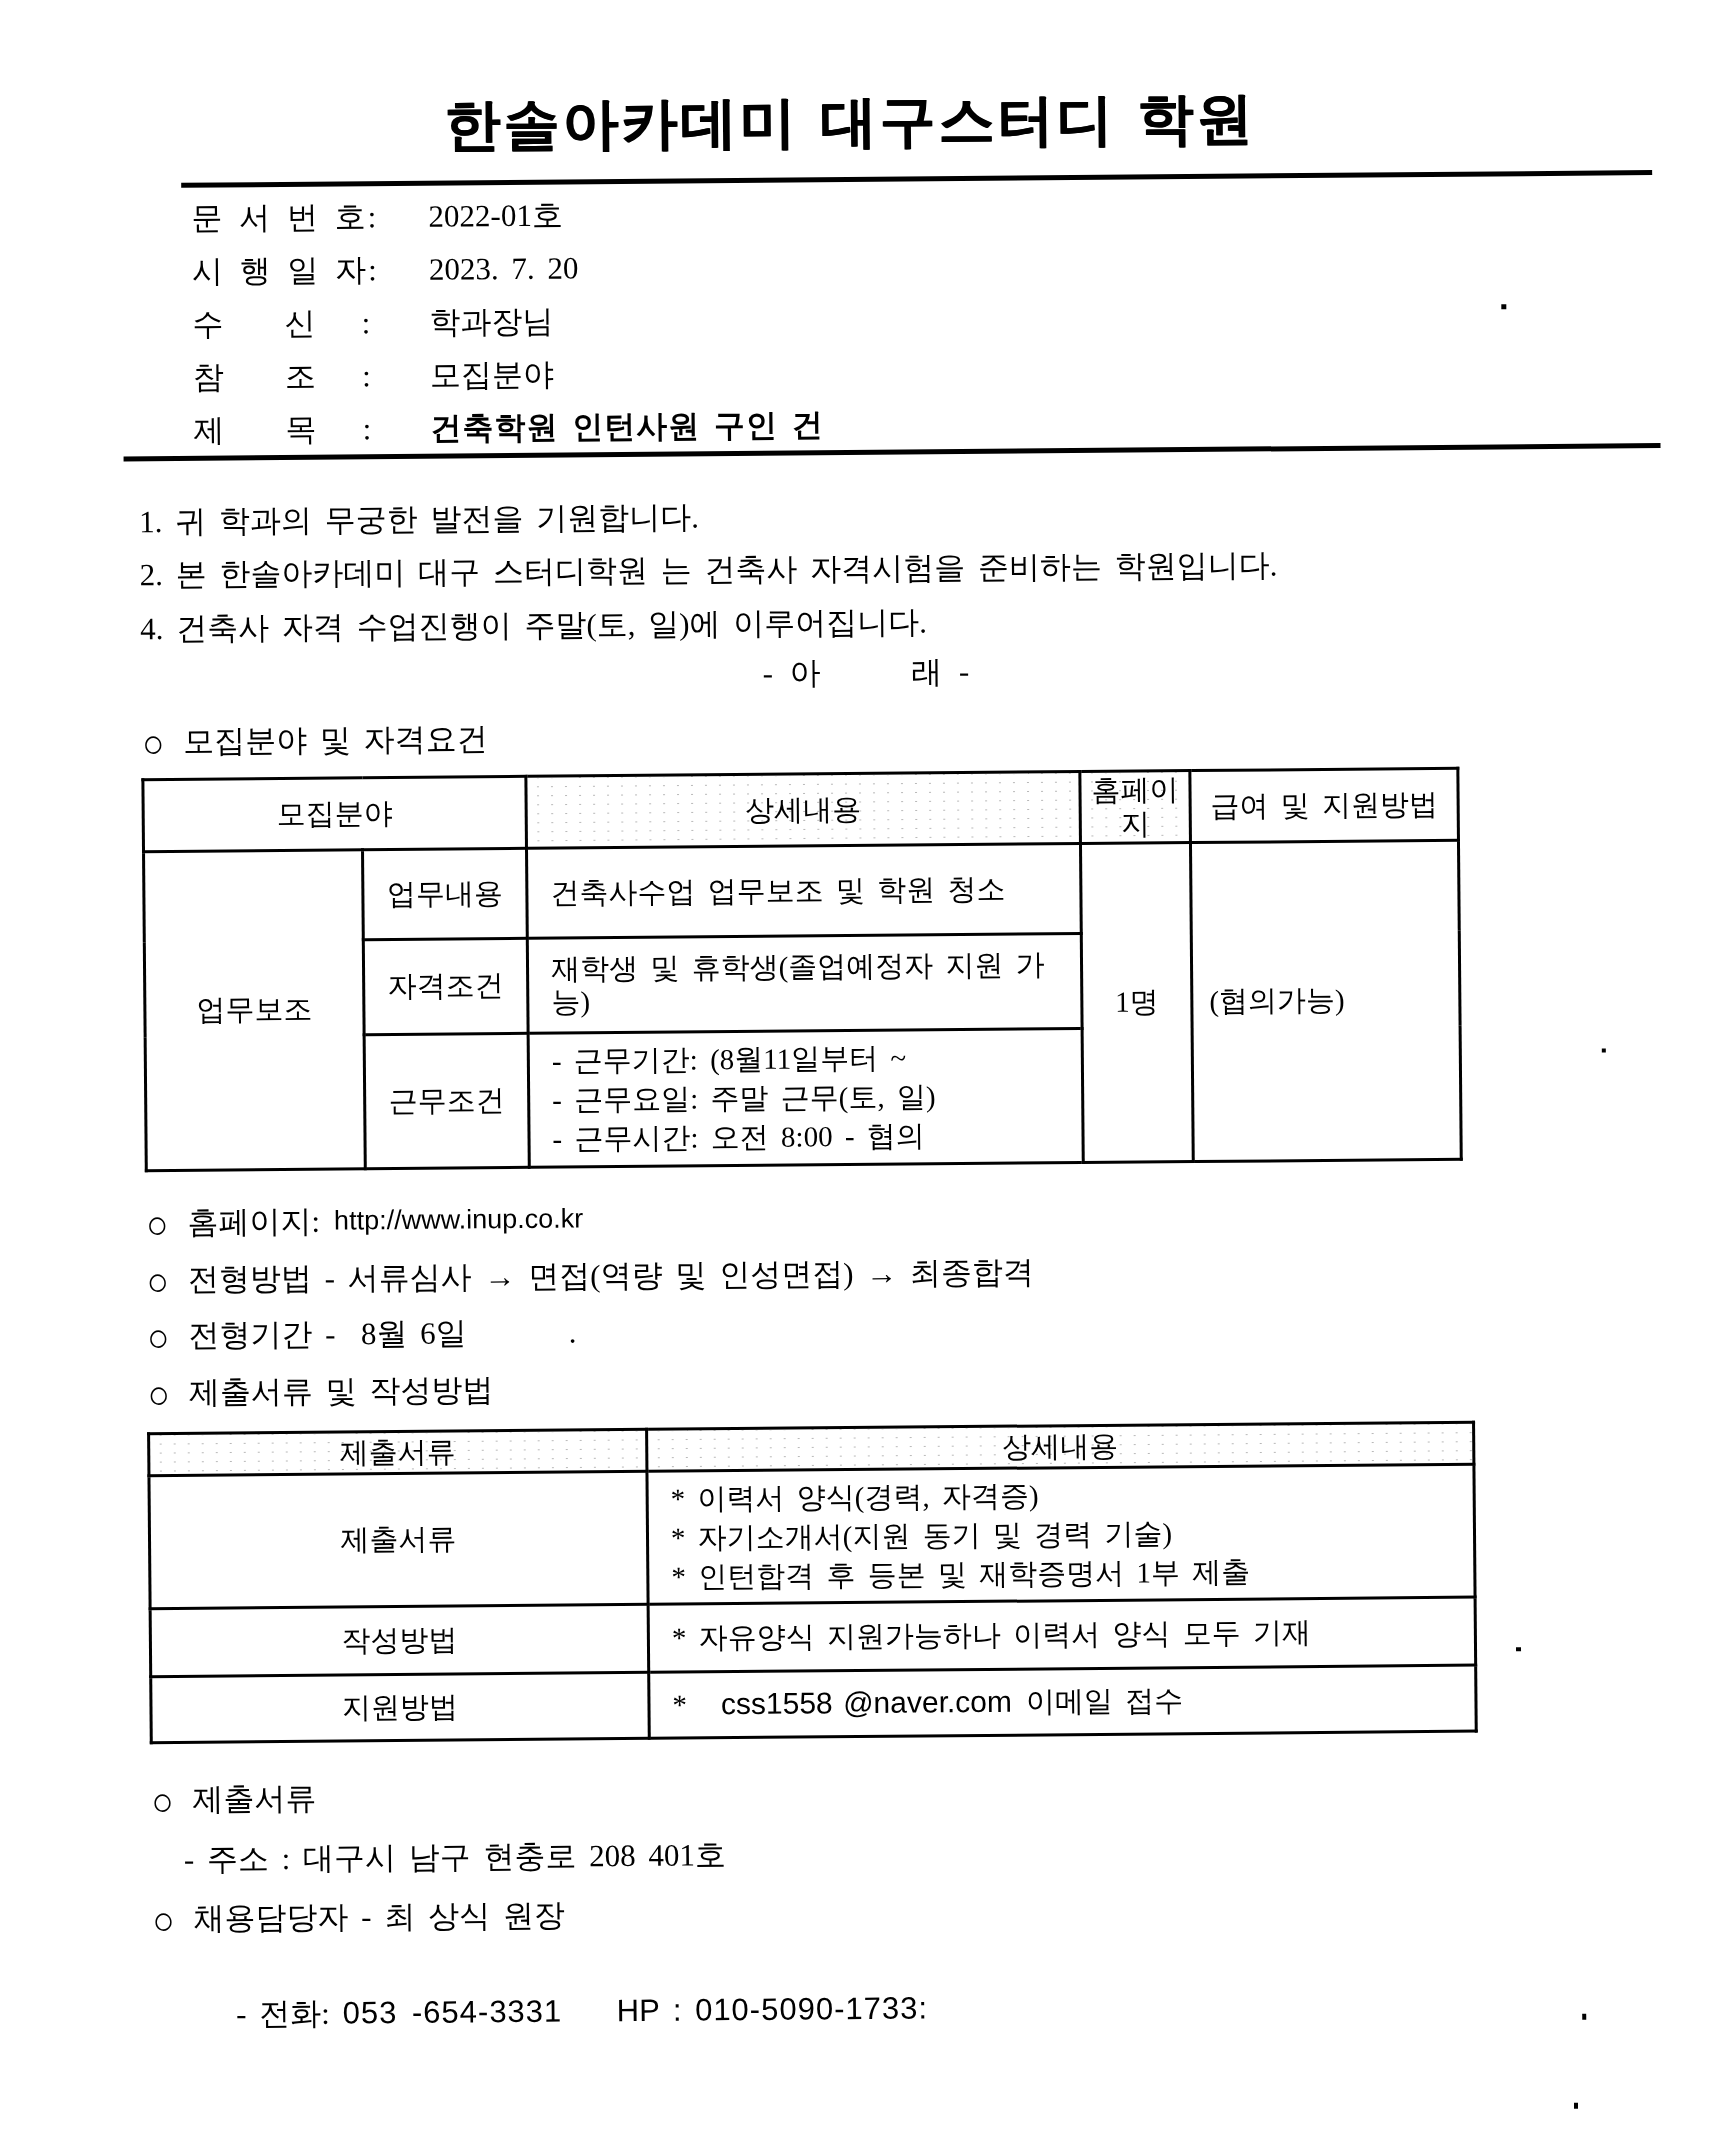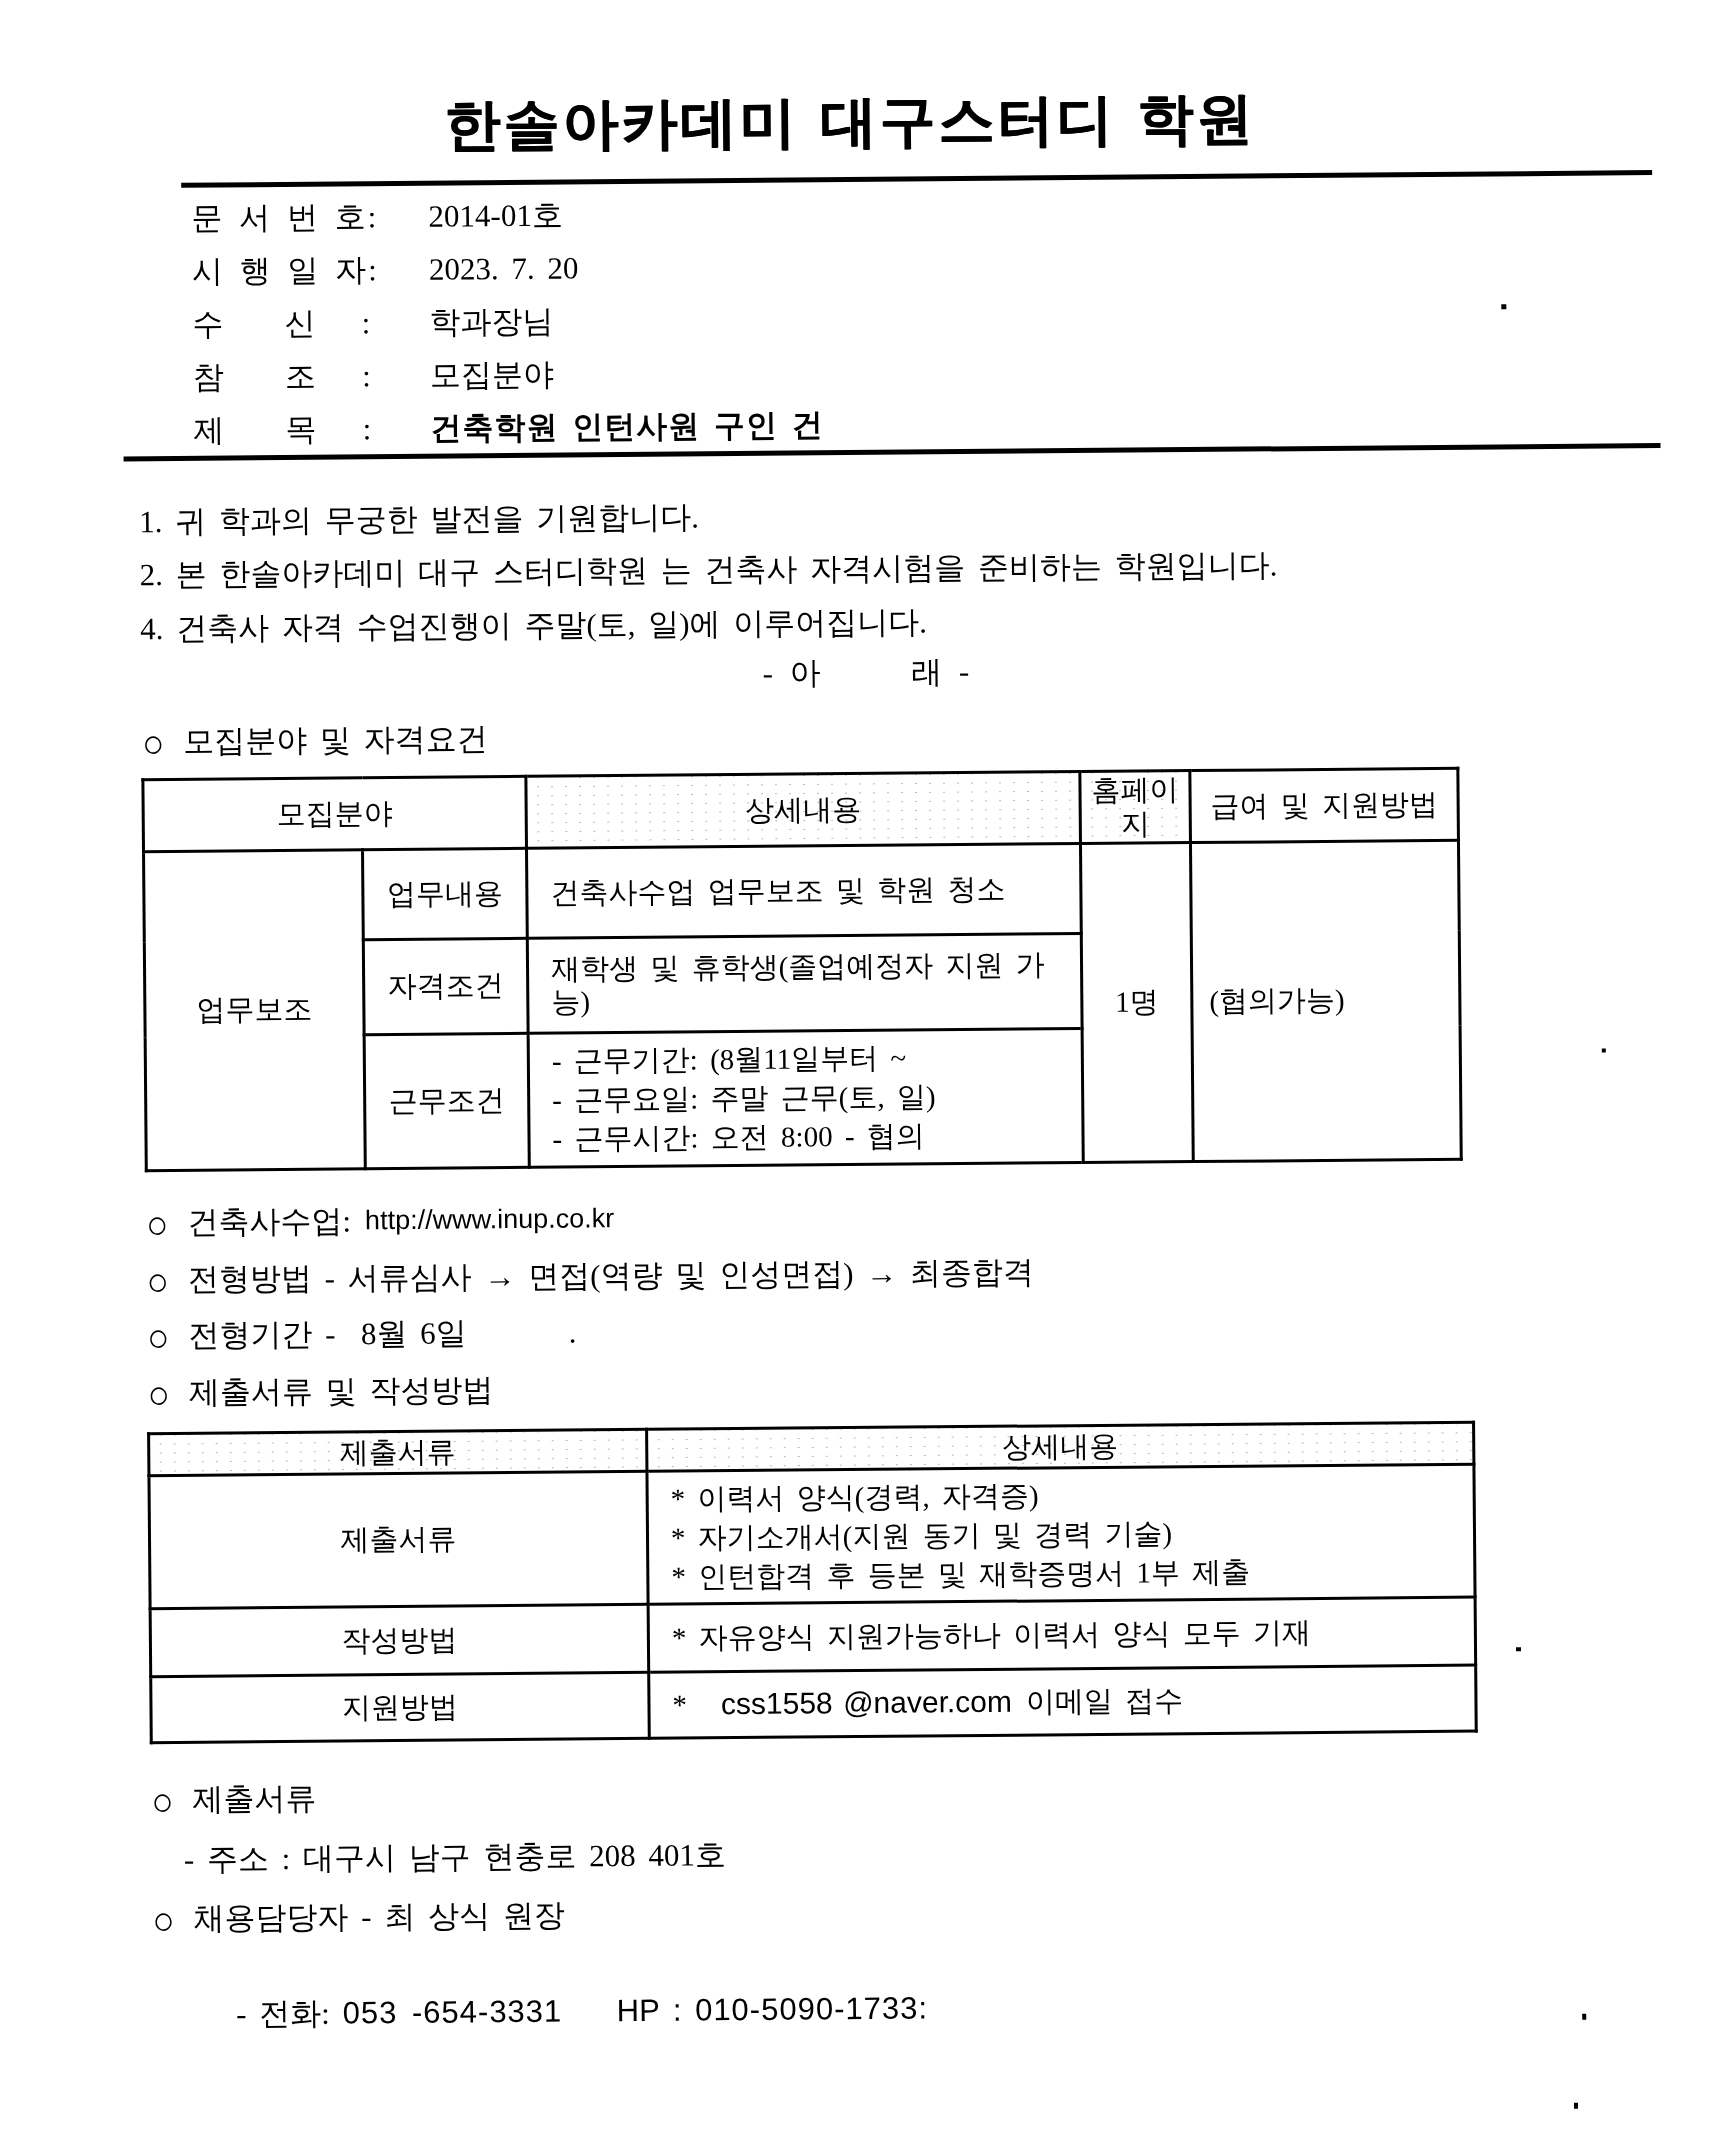--- a/index.html
+++ b/index.html
@@ -77,21 +77,21 @@
 <body>
 
 <div class="page">
 
   <div class="abs doc-title">한솔아카데미 대구스터디 학원</div>
   <div class="abs rule rule-title"></div>
 
   <div class="abs meta-block">
     <div class="meta-row">
       <span class="meta-label">문 서 번 호:</span>
-      <span class="meta-value">2014-01호</span>
+      <span class="meta-value">2022-01호</span>
     </div>
     <div class="meta-row">
       <span class="meta-label">시 행 일 자:</span>
       <span class="meta-value">2023. 7. 20</span>
     </div>
     <div class="meta-row">
       <span class="meta-label">수    신   :</span>
       <span class="meta-value">학과장님</span>
     </div>
     <div class="meta-row">
@@ -147,21 +147,21 @@
         <div class="cline">- 근무기간: (8월11일부터 ~</div>
         <div class="cline">- 근무요일: 주말 근무(토, 일)</div>
         <div class="cline">- 근무시간: 오전 8:00 - 협의</div>
       </td>
     </tr>
   </tbody>
     </table>
 
   <div class="abs bline" style="top:1199px">
     <span class="obullet">○</span>
-    <span>건축사수업:</span>
+    <span>홈페이지:</span>
     <span class="sans url">http://www.inup.co.kr</span>
   </div>
   <div class="abs bline" style="top:1256px">
     <span class="obullet">○</span>
     <span>전형방법 - 서류심사 → 면접(역량 및 인성면접) → 최종합격</span>
   </div>
   <div class="abs bline" style="top:1312px">
     <span class="obullet">○</span>
     <span style="white-space:pre">전형기간 -  8월 6일        .</span>
   </div>

